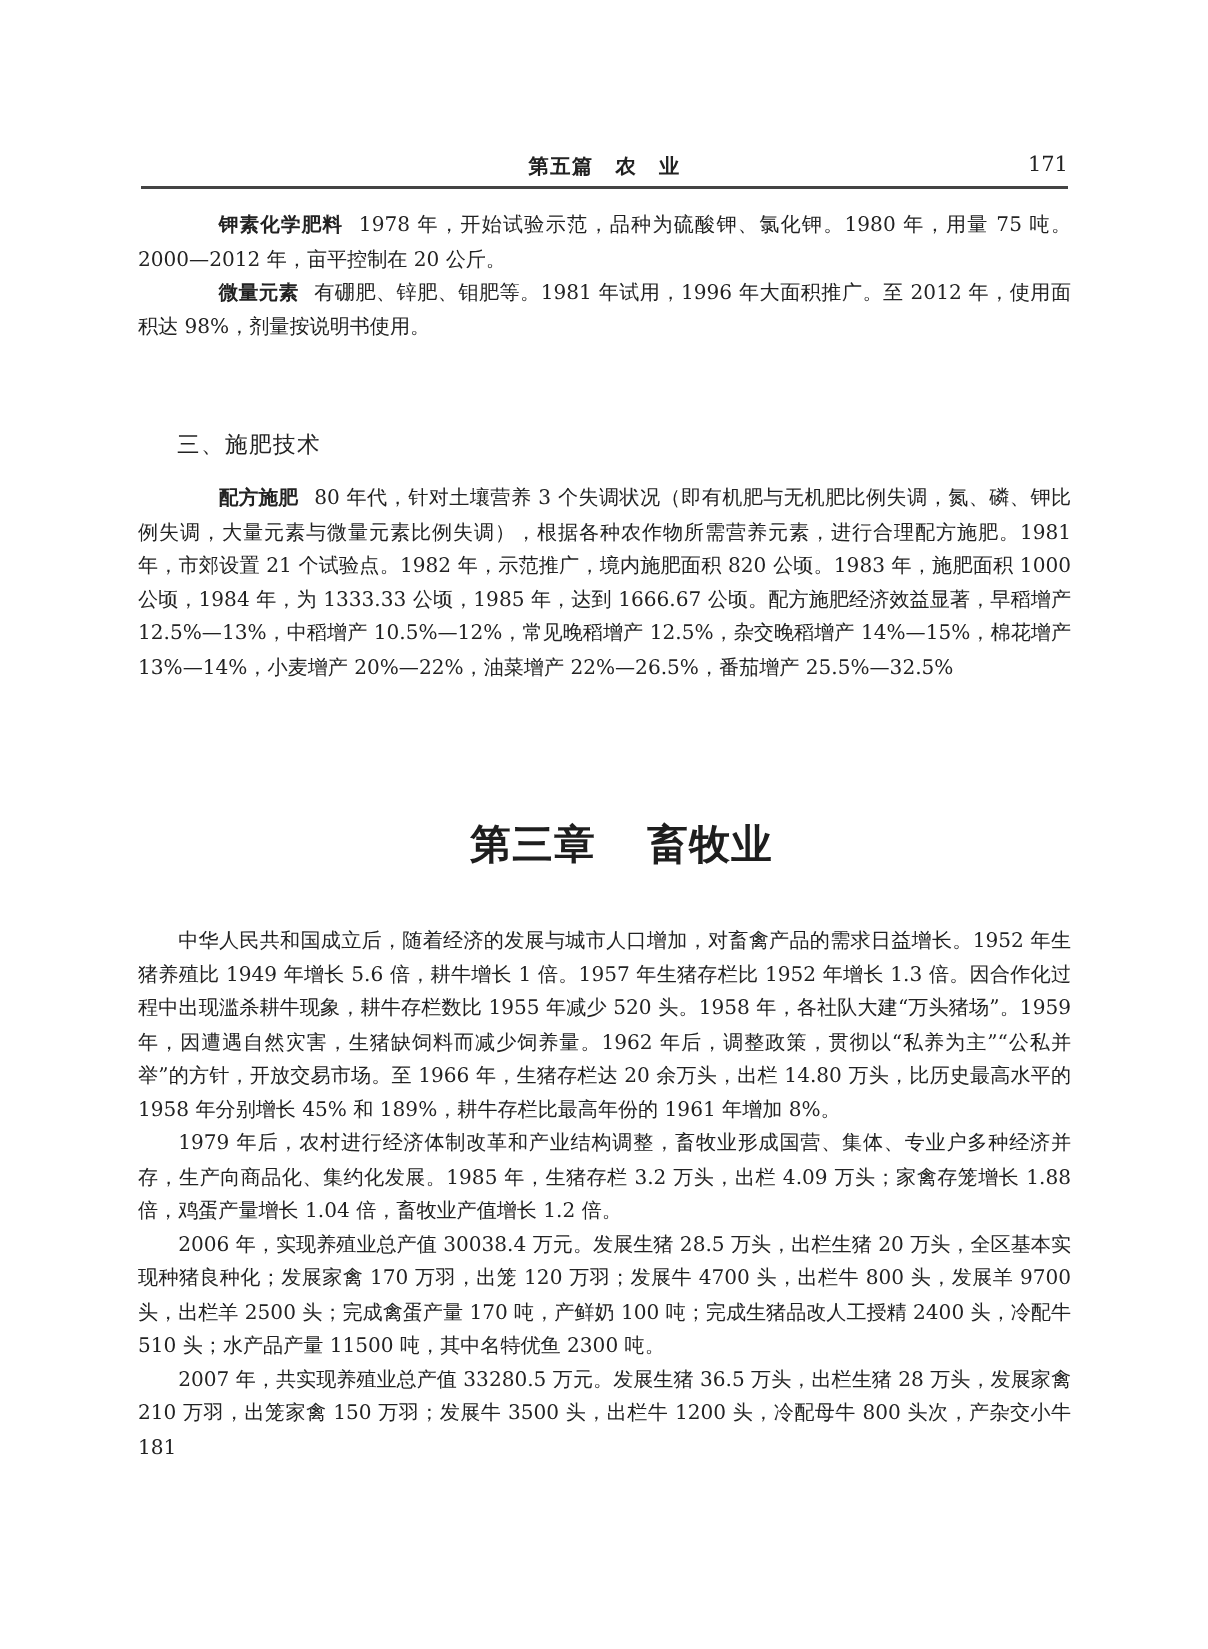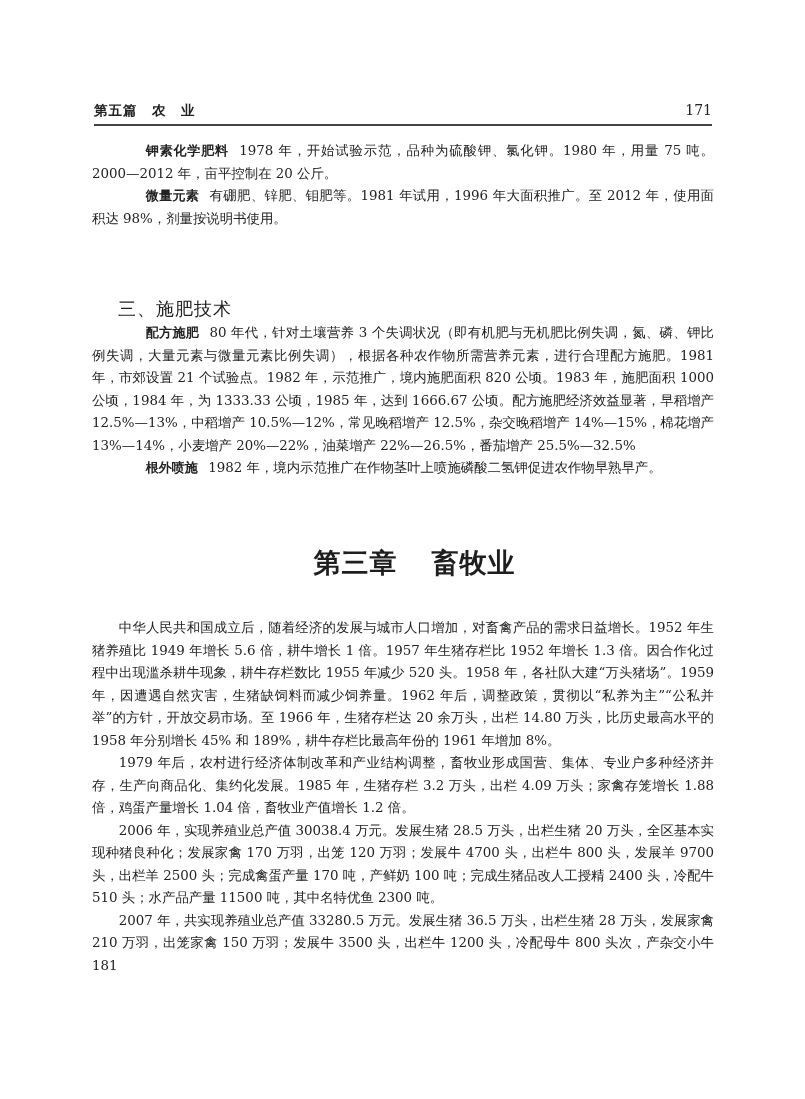--- a/index.html
+++ b/index.html
@@ -5,31 +5,31 @@
   html, body { margin: 0; padding: 0; }
   body {
     width: 805px; height: 1099px; background: #ffffff; position: relative; overflow: hidden;
     font-family: "DejaVu Serif", "Liberation Serif", serif; color: #222;
   }
   .header {
     position: absolute; left: 94px; top: 100px; width: 618px; height: 24px;
     border-bottom: 2px solid #444;
   }
   .header-title {
-    position: absolute; left: 0; right: 0; top: 2px; 
+    position: absolute; left: 0; right: 0; top: 2px; text-align: center;
     font-family: "DejaVu Sans", sans-serif; font-weight: bold; font-size: 13.5px; letter-spacing: 1px;
   }
   .page-number {
     position: absolute; right: 0; top: 2px; font-size: 14px;
   }
   .block { position: absolute; left: 92px; width: 622px; font-size: 13.4px; line-height: 22.5px; text-align: justify; }
   .p { margin: 0 0 0 0; }
   .indent { text-indent: 2em; }
   .term { font-family: "DejaVu Sans", sans-serif; font-weight: bold; font-size: 13px; margin-right: 0.8em; margin-left: 27px; }
-  .section-heading { position: absolute; left: 118px; top: 297px; font-size: 18px; letter-spacing: 1px; }
+  .section-heading { position: absolute; left: 118px; top: 287px; font-size: 15px; letter-spacing: 1px; }
   .chapter-title {
     position: absolute; left: 0; width: 805px; top: 545px; text-align: center;
     font-family: "DejaVu Sans", sans-serif; font-weight: bold; font-size: 27px; color: #1e1e1e; letter-spacing: 1px; padding-left: 12px;
   }
   .chapter-title .gap { display: inline-block; width: 34px; }
 </style>
 </head>
 <body>
 
 <div class="header">
@@ -45,23 +45,20 @@
     <span class="term">微量元素</span><span>有硼肥、锌肥、钼肥等。1981 年试用，1996 年大面积推广。至 2012 年，使用面积达 98%，剂量按说明书使用。</span>
   </p>
 </div>
 
 <div class="section-heading">三、施肥技术</div>
 
 <div class="block" style="top:322px;">
   <p class="p indent">
     <span class="term">配方施肥</span><span>80 年代，针对土壤营养 3 个失调状况（即有机肥与无机肥比例失调，氮、磷、钾比例失调，大量元素与微量元素比例失调），根据各种农作物所需营养元素，进行合理配方施肥。1981 年，市郊设置 21 个试验点。1982 年，示范推广，境内施肥面积 820 公顷。1983 年，施肥面积 1000 公顷，1984 年，为 1333.33 公顷，1985 年，达到 1666.67 公顷。配方施肥经济效益显著，早稻增产 12.5%—13%，中稻增产 10.5%—12%，常见晚稻增产 12.5%，杂交晚稻增产 14%—15%，棉花增产 13%—14%，小麦增产 20%—22%，油菜增产 22%—26.5%，番茄增产 25.5%—32.5%</span>
   </p>
-  <p class="p indent">
-    <span class="term">根外喷施</span><span>1982 年，境内示范推广在作物茎叶上喷施磷酸二氢钾促进农作物早熟早产。</span>
-  </p>
 </div>
 
 <div class="chapter-title">
   <span>第三章</span><span class="gap"></span><span>畜牧业</span>
 </div>
 
 <div class="block" style="top:617px;">
   <p class="p indent">中华人民共和国成立后，随着经济的发展与城市人口增加，对畜禽产品的需求日益增长。1952 年生猪养殖比 1949 年增长 5.6 倍，耕牛增长 1 倍。1957 年生猪存栏比 1952 年增长 1.3 倍。因合作化过程中出现滥杀耕牛现象，耕牛存栏数比 1955 年减少 520 头。1958 年，各社队大建“万头猪场”。1959 年，因遭遇自然灾害，生猪缺饲料而减少饲养量。1962 年后，调整政策，贯彻以“私养为主”“公私并举”的方针，开放交易市场。至 1966 年，生猪存栏达 20 余万头，出栏 14.80 万头，比历史最高水平的 1958 年分别增长 45% 和 189%，耕牛存栏比最高年份的 1961 年增加 8%。</p>
   <p class="p indent">1979 年后，农村进行经济体制改革和产业结构调整，畜牧业形成国营、集体、专业户多种经济并存，生产向商品化、集约化发展。1985 年，生猪存栏 3.2 万头，出栏 4.09 万头；家禽存笼增长 1.88 倍，鸡蛋产量增长 1.04 倍，畜牧业产值增长 1.2 倍。</p>
   <p class="p indent">2006 年，实现养殖业总产值 30038.4 万元。发展生猪 28.5 万头，出栏生猪 20 万头，全区基本实现种猪良种化；发展家禽 170 万羽，出笼 120 万羽；发展牛 4700 头，出栏牛 800 头，发展羊 9700 头，出栏羊 2500 头；完成禽蛋产量 170 吨，产鲜奶 100 吨；完成生猪品改人工授精 2400 头，冷配牛 510 头；水产品产量 11500 吨，其中名特优鱼 2300 吨。</p>

